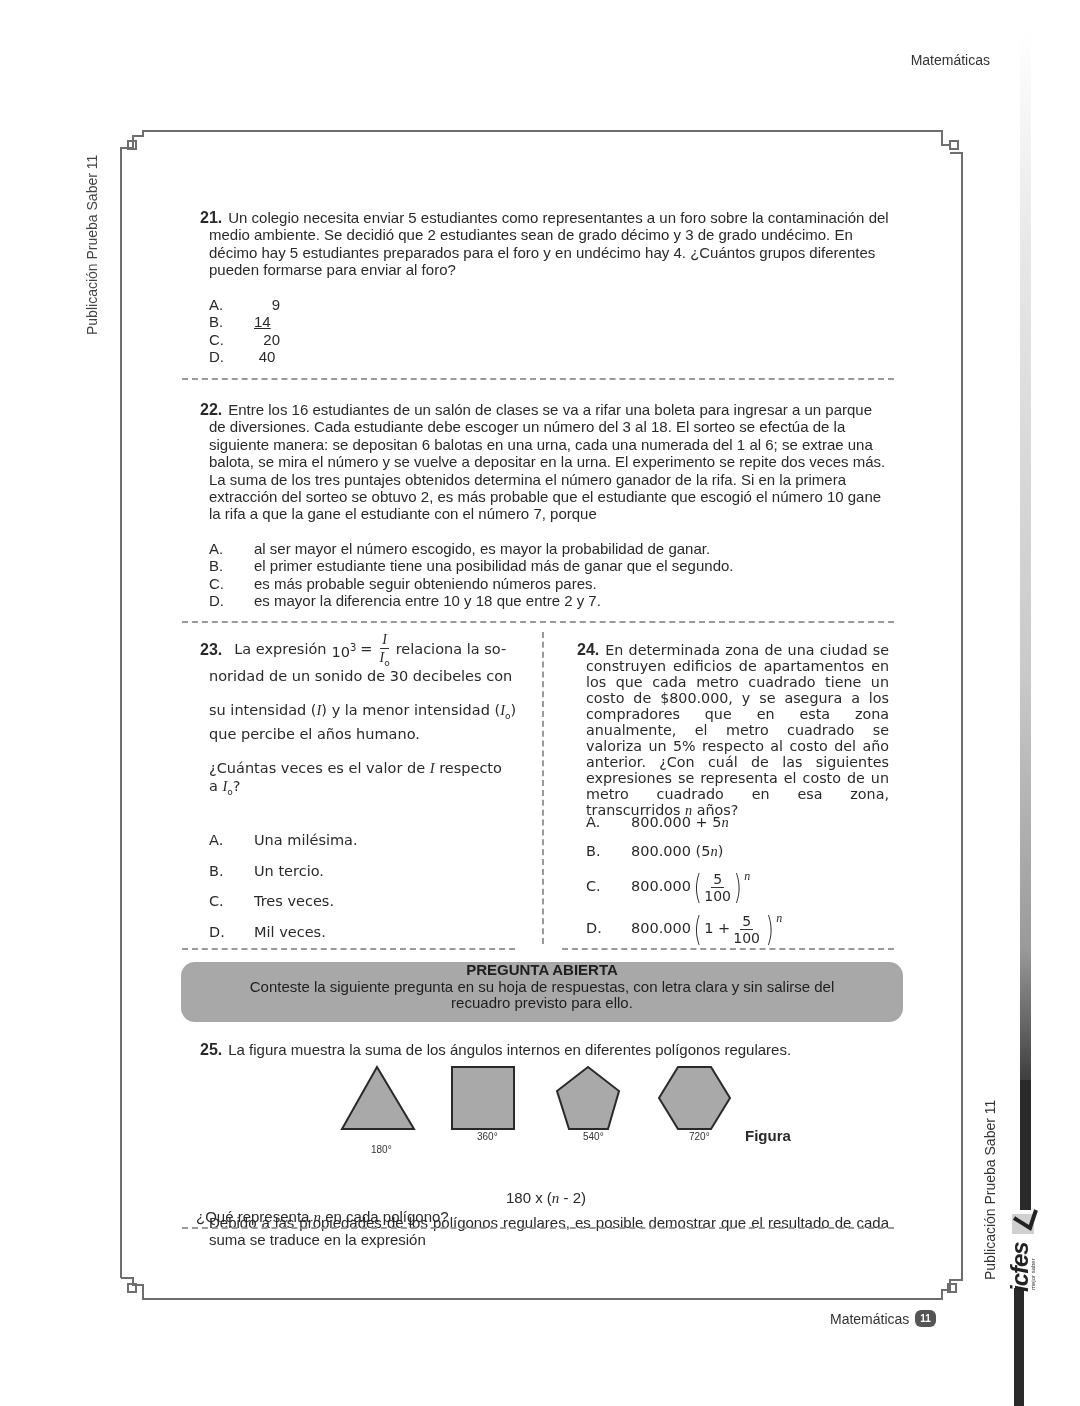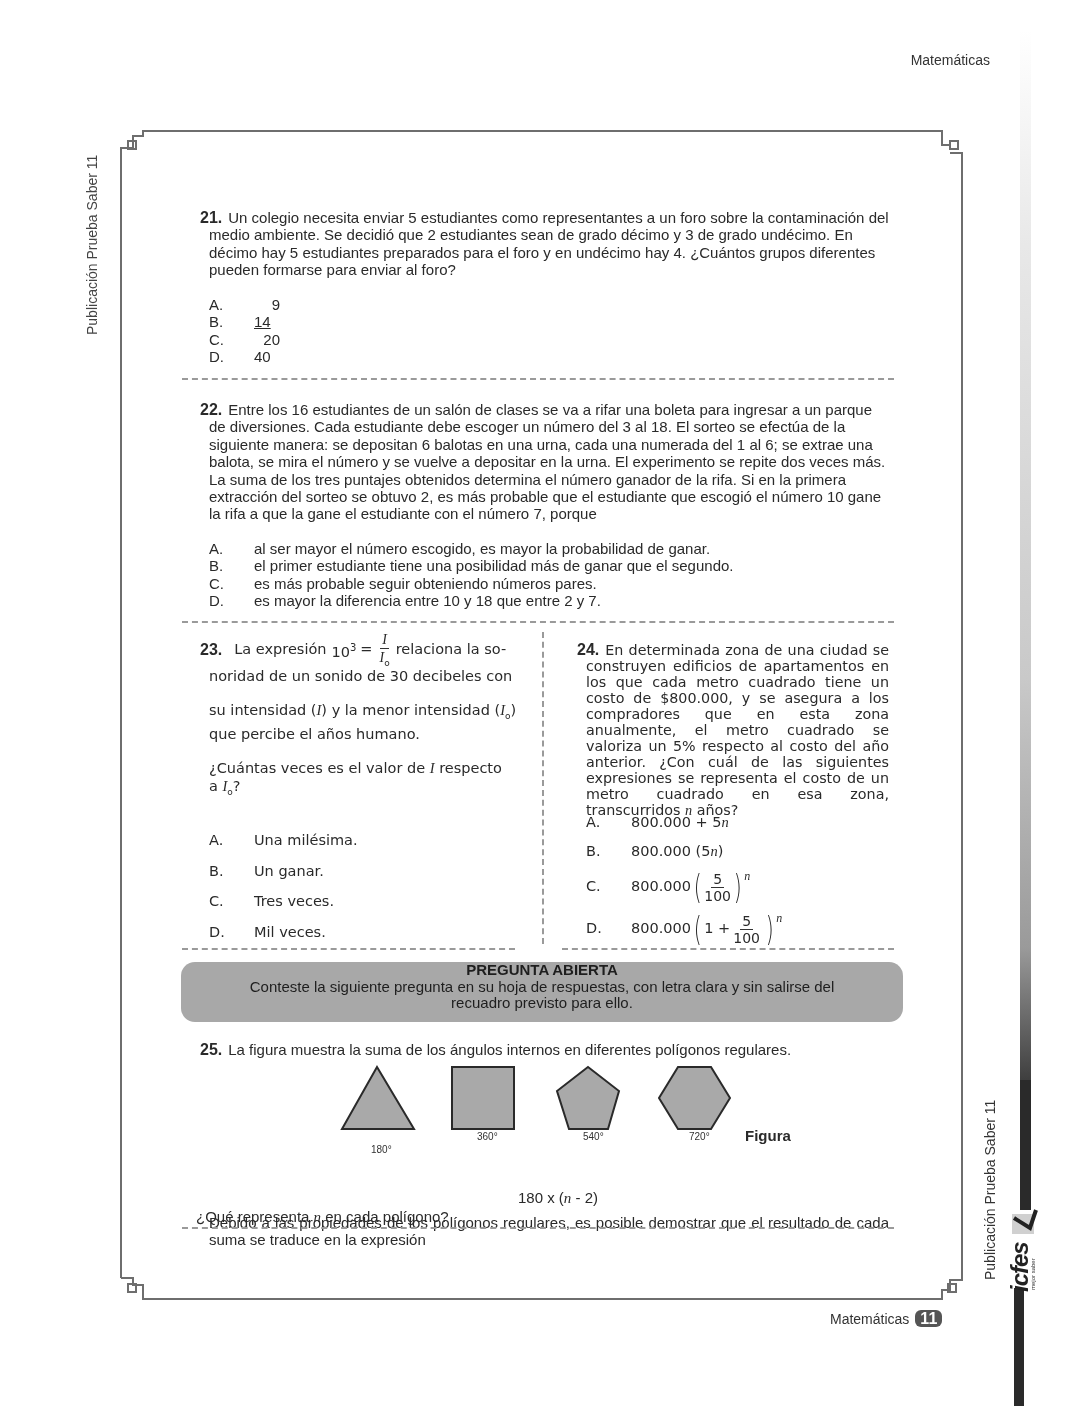--- a/index.html
+++ b/index.html
@@ -32,21 +32,21 @@
       font-family: "Liberation Sans", sans-serif; font-weight: bold; font-style: italic;
       font-size: 24px; color: #222; white-space: nowrap; letter-spacing: -1px;
     }
     .logo-sub {
       position: absolute; left: 24px; top: 82px; transform-origin: left top; transform: rotate(-90deg);
       font-size: 6px; color: #333; white-space: nowrap;
     }
     .logo-check { position: absolute; left: 2px; top: 0; }
     .footer { left: 830px; top: 1310px; font-size: 14px; color: #333; display: flex; align-items: center; gap: 6px; }
     .page-badge {
-      display: inline-block; background: #555; color: #fff; font-weight: bold; font-size: 16px;
+      display: inline-block; background: #555; color: #fff; font-weight: bold; font-size: 10px;
       border-radius: 6px; padding: 1px 5px; line-height: 15px;
     }
     svg.frame { position: absolute; left: 0; top: 0; }
     .q { position: absolute; font-size: 15px; line-height: 17.4px; color: #2a2a2a; }
     .q .num { font-weight: bold; font-size: 16px; margin-right: 6px; }
     .q .body { display: block; padding-left: 9px; text-indent: -9px; }
     .opts { position: absolute; font-size: 15px; line-height: 17.4px; }
     .opt { display: flex; }
     .opt .lbl { width: 45px; }
     .dash { position: absolute; height: 0; border-top: 2px dashed #9a9a9a; }
@@ -117,21 +117,21 @@
   <div class="opt">
       <span class="lbl">B.</span>
       <span style="width:26px;text-align:left;text-decoration:underline;">14</span>
     </div>
   <div class="opt">
       <span class="lbl">C.</span>
       <span style="width:26px;text-align:right;">20</span>
     </div>
   <div class="opt">
       <span class="lbl">D.</span>
-      <span style="width:26px;text-align:left;">40</span>
+      <span style="width:26px;text-align:center;">40</span>
     </div>
 </div>
 <div class="dash" style="left:182px; top:378px; width:712px;"></div>
 
 <div class="q" style="left:200px; top:401px; width:690px;">
   <span class="body"><span class="num">22.</span><span>Entre los 16 estudiantes de un salón de clases se va a rifar una boleta para ingresar a un parque de diversiones. Cada estudiante debe escoger un número del 3 al 18. El sorteo se efectúa de la siguiente manera: se depositan 6 balotas en una urna, cada una numerada del 1 al 6; se extrae una balota, se mira el número y se vuelve a depositar en la urna. El experimento se repite dos veces más. La suma de los tres puntajes obtenidos determina el número ganador de la rifa. Si en la primera extracción del sorteo se obtuvo 2, es más probable que el estudiante que escogió el número 10 gane la rifa a que la gane el estudiante con el número 7, porque</span></span>
 </div>
 <div class="opts" style="left:209px; top:540px;">
   <div class="opt">
       <span class="lbl">A.</span>
@@ -179,21 +179,21 @@
     <span class="mi">I</span><sub style="font-size:9px;">o</sub><span>?</span>
   </div>
 </div>
 <div class="opts q23" style="left:209px; top:825px; line-height:30.5px; font-family:'DejaVu Sans',sans-serif; font-size:14.5px;">
   <div class="opt">
       <span class="lbl">A.</span>
       <span>Una milésima.</span>
     </div>
   <div class="opt">
       <span class="lbl">B.</span>
-      <span>Un ganar.</span>
+      <span>Un tercio.</span>
     </div>
   <div class="opt">
       <span class="lbl">C.</span>
       <span>Tres veces.</span>
     </div>
   <div class="opt">
       <span class="lbl">D.</span>
       <span>Mil veces.</span>
     </div>
 </div>
@@ -256,19 +256,19 @@
     <polygon points="348,5 381,5 400,36 381,67 348,67 329,36"></polygon>
   </g>
 </svg>
 <div class="shape-lbl" style="left:371px; top:1144px;">180°</div>
 <div class="shape-lbl" style="left:477px; top:1131px;">360°</div>
 <div class="shape-lbl" style="left:583px; top:1131px;">540°</div>
 <div class="shape-lbl" style="left:689px; top:1131px;">720°</div>
 <div class="abs" style="left:745px; top:1127px; font-weight:bold; font-size:15px;">Figura</div>
 
 <div class="q" style="left:209px; top:1214px; width:680px; text-align:justify;">Debido a las propiedades de los polígonos regulares, es posible demostrar que el resultado de cada suma se traduce en la expresión</div>
-<div class="q" style="left:518px; top:1189px;">
+<div class="q" style="left:506px; top:1189px;">
   <span>180 x (</span><span class="mi">n</span> <span>- 2)</span>
 </div>
 <div class="q" style="left:196px; top:1208px;">
   <span>¿Qué representa</span> <span class="mi">n</span> <span>en cada polígono?</span>
 </div>
 <div class="dash" style="left:182px; top:1227px; width:712px;"></div>
 
 </body></html>

